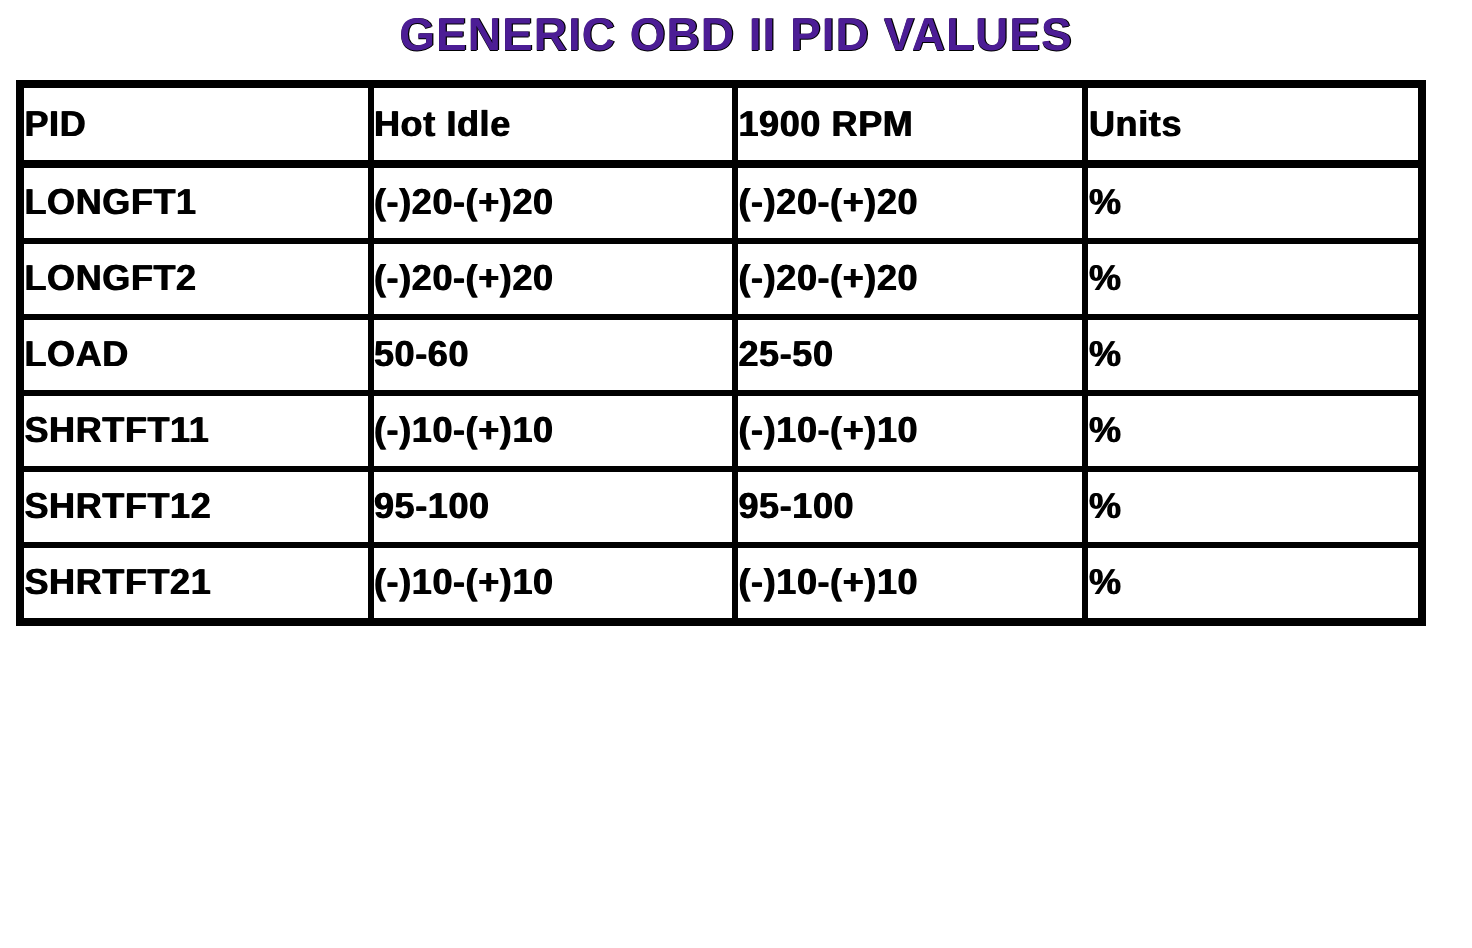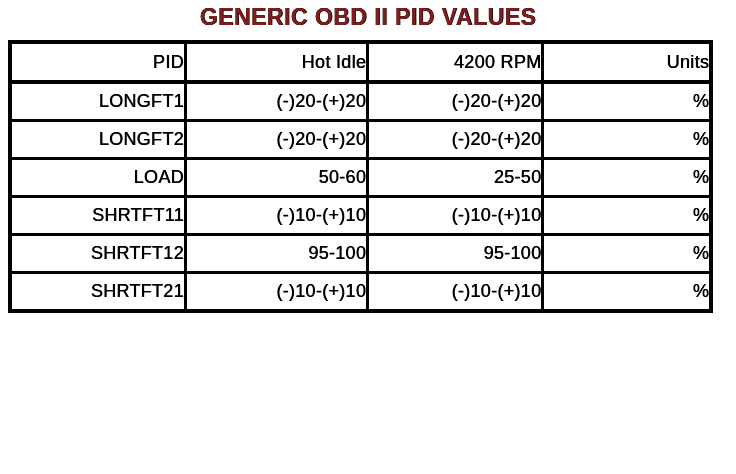--- a/index.html
+++ b/index.html
@@ -20,44 +20,44 @@
     height: 474px;
     position: relative;
   }
   .title {
     margin: 0;
     padding-top: 4px;
     text-align: center;
     font-size: 23px;
     font-weight: bold;
     letter-spacing: 0.5px;
-    color: #7f1d1d;
+    color: #4c1d95;
     
     text-shadow: 0.6px 0 0 #000, 0 0.4px 0 #000;
   }
   table.pid-table {
     border-collapse: collapse;
     table-layout: fixed;
     position: absolute;
     left: 8px;
     top: 40px;
     width: 705px;
     background: #fff;
   }
   table.pid-table, th, td {
     border: 3px solid #000;
   }
   table.pid-table {
     border-width: 4px;
   }
   th, td {
     padding: 0;
-    text-align: right;
+    text-align: left;
     vertical-align: middle;
-    font-weight: normal;
+    font-weight: bold;
     font-size: 18px;
     letter-spacing: 0.3px;
     height: 35px;
     text-shadow: 0.5px 0 0 #000;
     white-space: nowrap;
     overflow: hidden;
   }
   thead th {
     height: 36px;
     border-bottom-width: 4px;
@@ -79,21 +79,21 @@
     <colgroup>
       <col class="c-pid">
       <col class="c-idle">
       <col class="c-rpm">
       <col class="c-units">
     </colgroup>
     <thead>
       <tr>
         <th>PID</th>
         <th>Hot Idle</th>
-        <th>4200 RPM</th>
+        <th>1900 RPM</th>
         <th>Units</th>
       </tr>
     </thead>
     <tbody>
         <tr>
           <td>LONGFT1</td>
           <td>(-)20-(+)20</td>
           <td>(-)20-(+)20</td>
           <td>%</td>
         </tr>

